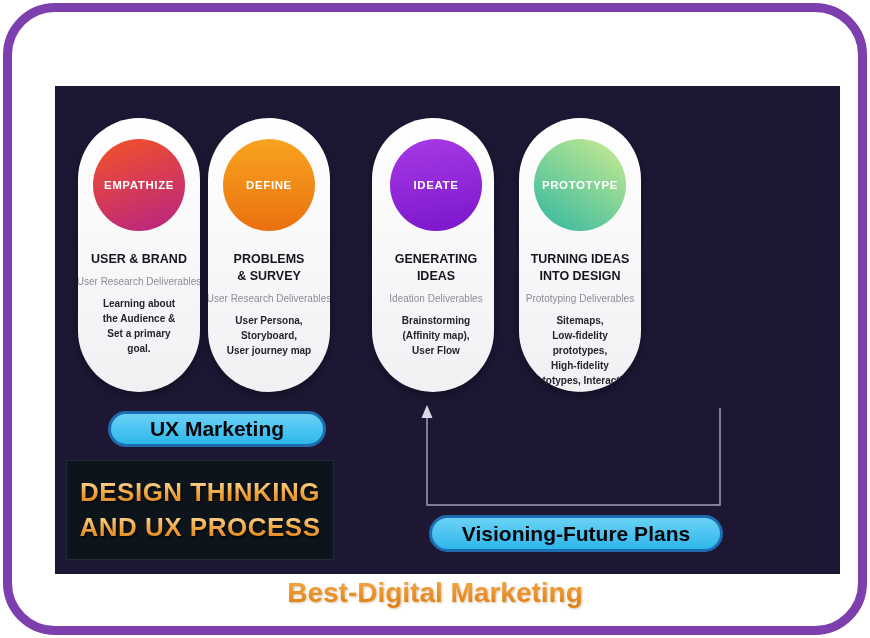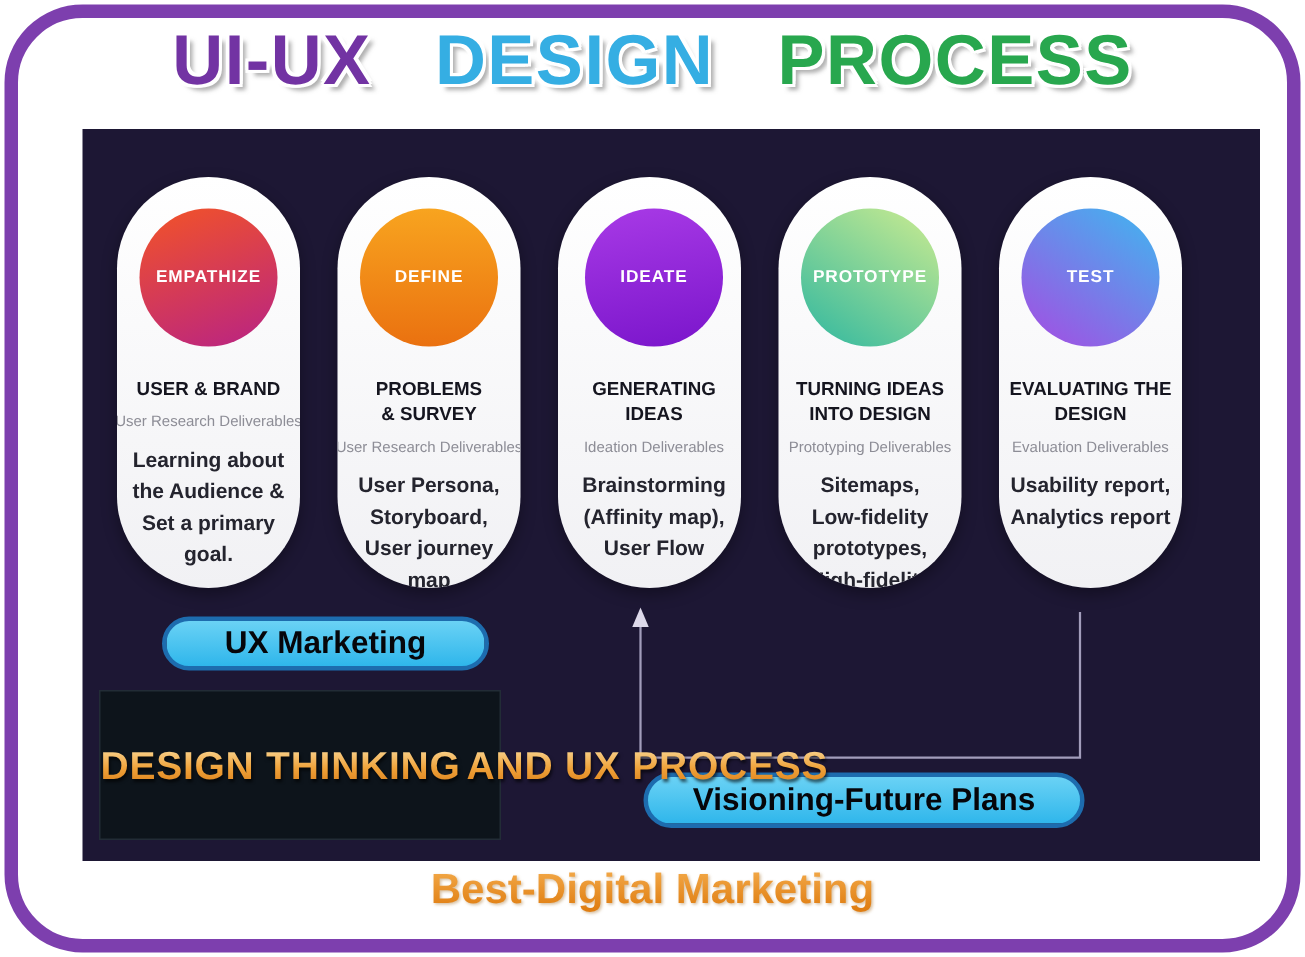--- a/index.html
+++ b/index.html
@@ -65,21 +65,21 @@
     background: linear-gradient(180deg, #ffffff 0%, #f1f1f4 100%);
     box-shadow: 0 4px 10px rgba(0,0,0,0.35);
     display: flex;
     flex-direction: column;
     align-items: center;
     text-align: center;
     padding: 0 5px;
     overflow: hidden;
   }
   .card-1 { left: 23px; }
-  .card-2 { left: 170px; }
+  .card-2 { left: 153px; }
   .card-3 { left: 317px; padding-left: 11px; }
   .card-4 { left: 464px; }
   .card-5 { left: 611px; }
 
   .stage-circle {
     width: 92px;
     height: 92px;
     min-height: 92px;
     border-radius: 50%;
     margin-top: 21px;
@@ -102,21 +102,21 @@
     white-space: pre-line;
   }
   .card-subtitle {
     margin-top: 8px;
     font-size: 10px;
     color: #8d8d96;
     white-space: nowrap;
   }
   .card-body {
     margin-top: 9px;
-    font-size: 14px;
+    font-size: 10px;
     font-weight: 700;
     color: #24242e;
     line-height: 1.5;
     white-space: pre-line;
   }
 
   
   .bracket {
     position: absolute;
     left: 0;
@@ -145,23 +145,23 @@
   
   .thinking-box {
     position: absolute;
     left: 11px;
     top: 374px;
     width: 268px;
     height: 100px;
     background: #0d141b;
     border: 1px solid #222c36;
     display: flex;
-    flex-direction: row;
-    align-items: center;
-    justify-content: flex-start;
+    flex-direction: column;
+    align-items: center;
+    justify-content: center;
     gap: 4px;
   }
   .thinking-line {
     font-size: 26px;
     font-weight: 800;
     letter-spacing: 0.5px;
     background: linear-gradient(180deg, #f9d28c 15%, #efa23a 55%, #d97b15 100%);
     -webkit-background-clip: text;
     background-clip: text;
     color: transparent;
@@ -184,27 +184,20 @@
     color: transparent;
     filter: drop-shadow(1px 1px 1px rgba(150,90,10,0.4));
     white-space: nowrap;
   }
 </style>
 </head>
 <body>
 
 <div class="canvas">
 
-  <div class="headline">
-    <span class="t-purple">UI-UX</span>
-    <span>&nbsp;</span>
-    <span class="t-blue">DESIGN</span>
-    <span>&nbsp;</span>
-    <span class="t-green">PROCESS</span>
-  </div>
 
   <div class="panel">
 
     <div class="card card-1">
       <div class="stage-circle" style="background: linear-gradient(160deg, rgb(240, 81, 43) 5%, rgb(187, 37, 128) 95%);">
         <span class="stage-badge">EMPATHIZE</span>
       </div>
       <div class="card-heading">USER &amp; BRAND</div>
       <div class="card-subtitle">User Research Deliverables</div>
       <div class="card-body">Learning about
@@ -244,30 +237,20 @@
       <div class="card-heading">TURNING IDEAS
 INTO DESIGN</div>
       <div class="card-subtitle">Prototyping Deliverables</div>
       <div class="card-body">Sitemaps,
 Low-fidelity prototypes,
 High-fidelity
 prototypes, Interactive
 prototypes.</div>
     </div>
 
-    <div class="card card-5">
-      <div class="stage-circle" style="background: linear-gradient(215deg, rgb(62, 184, 240) 0%, rgb(167, 74, 226) 100%);">
-        <span class="stage-badge">TEST</span>
-      </div>
-      <div class="card-heading">EVALUATING THE
-DESIGN</div>
-      <div class="card-subtitle">Evaluation Deliverables</div>
-      <div class="card-body">Usability report,
-Analytics report</div>
-    </div>
 
     <svg class="bracket" width="752" height="488" viewBox="0 0 752 488">
       <polyline points="372,332 372,419 665,419 665,322" fill="none" stroke="#a29dbb" stroke-width="1.5"></polyline>
       <polygon points="372,319 366.5,332 377.5,332" fill="#ddd9ea"></polygon>
     </svg>
 
     <div class="pill pill-ux-research">UX Marketing</div>
     <div class="pill pill-visioning">Visioning-Future Plans</div>
 
     <div class="thinking-box">

